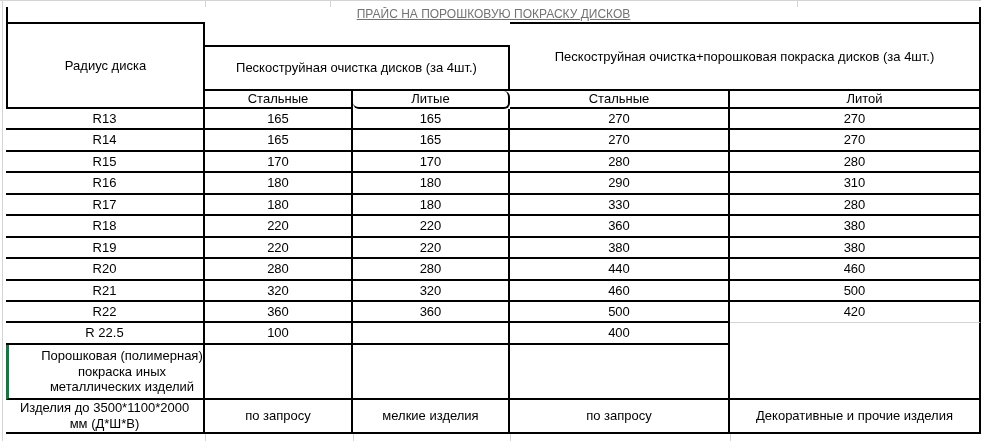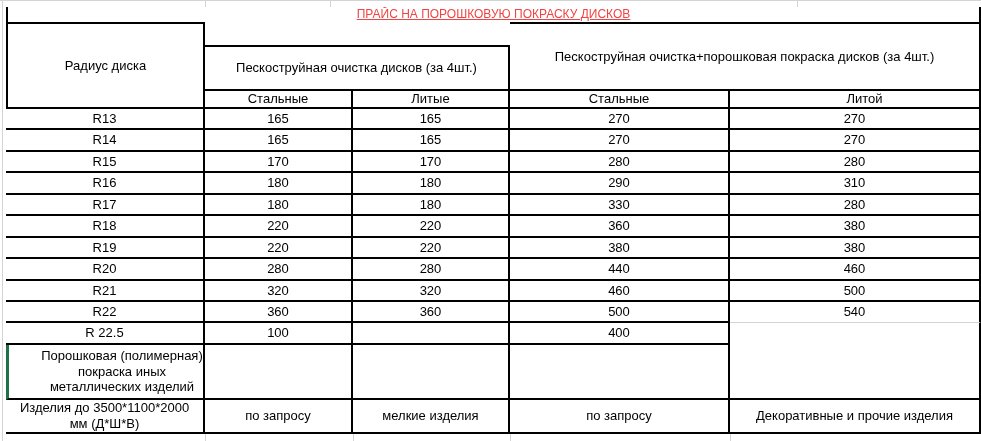--- a/index.html
+++ b/index.html
@@ -26,28 +26,28 @@
   .bt2 { border-top:2px solid #000; }
   .bb2 { border-bottom:2px solid #000; }
   .bl2 { border-left:2px solid #000; }
   .br2 { border-right:2px solid #000; }
   .bbg { border-bottom:1px solid #d4d4d4; }  
   .blgreen { border-left:3px solid #1f7245;padding-left:32px; } 
   .prewrap { white-space:pre-line; }
 
   .title-cell {
     grid-column:1 / 6; grid-row:1;
-    font-size:12px; color:#ef4444; text-decoration:underline;
+    font-size:12px; color:#737373; text-decoration:underline;
     cursor:pointer;
   }
   .radius-hdr { grid-column:1; grid-row:2 / 4; }
   .grp1 { grid-column:2 / 4; grid-row:2;margin-top:23px; }
   .grp2 { grid-column:4 / 6; grid-row:2;text-align:right; }
   .sub1 { grid-column:2; grid-row:3; }
-  .sub2 { grid-column:3; grid-row:3; }
+  .sub2 { grid-column:3; grid-row:3;border-radius:6px; }
   .sub3 { grid-column:4; grid-row:3; }
   .sub4 { grid-column:5; grid-row:3;padding-left:20px; }
 </style>
 </head>
 <body>
 
 <div class="gl" style="left:0;top:0;width:981px;height:1px;"></div>
 <div class="gl" style="left:2px;top:0;width:1px;height:441px;"></div>
 <div class="gl" style="left:205px;top:0;width:1px;height:7px;"></div>
 <div class="gl" style="left:330px;top:0;width:1px;height:7px;"></div>
@@ -121,21 +121,21 @@
   <div class="c br2 bb2">R21</div>
   <div class="c br2 bb2">320</div>
   <div class="c br2 bb2">320</div>
   <div class="c br2 bb2">460</div>
   <div class="c br2 bb2">500</div>
 
   <div class="c br2 bb2">R22</div>
   <div class="c br2 bb2">360</div>
   <div class="c br2 bb2">360</div>
   <div class="c br2 bb2">500</div>
-  <div class="c br2 bbg" style="border-right:2px solid #000;">540</div>
+  <div class="c br2 bbg" style="border-right:2px solid #000;">420</div>
 
   <div class="c br2 bb2">R 22.5</div>
   <div class="c br2 bb2">100</div>
   <div class="c br2 bb2"></div>
   <div class="c br2 bb2">400</div>
   <div class="c br2"></div>
 
   <div class="c prewrap blgreen br2 bb2">Порошковая (полимерная)
 покраска иных
 металлических изделий</div>

